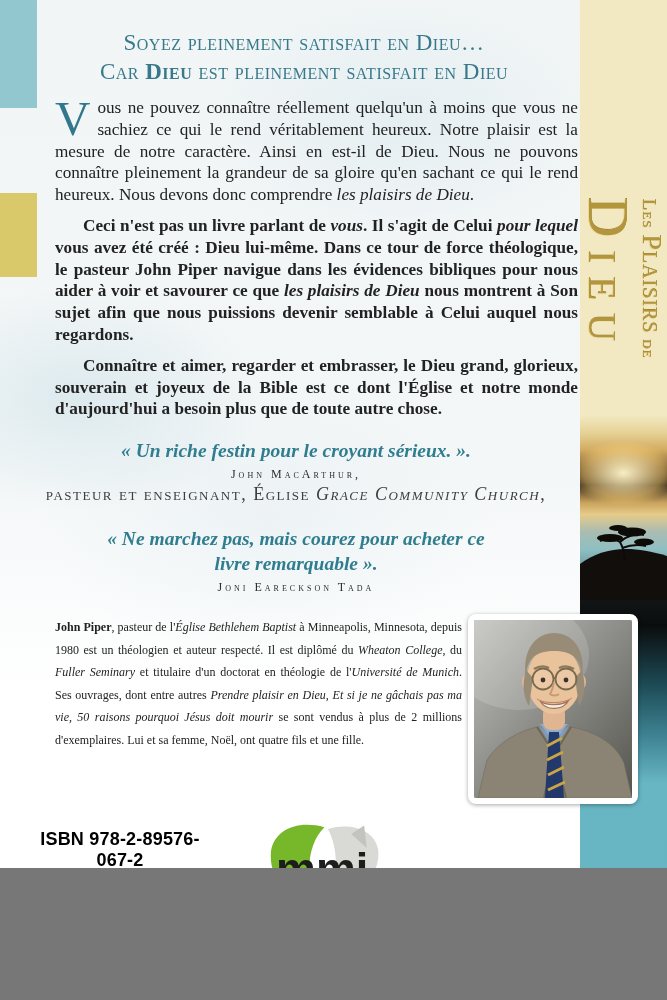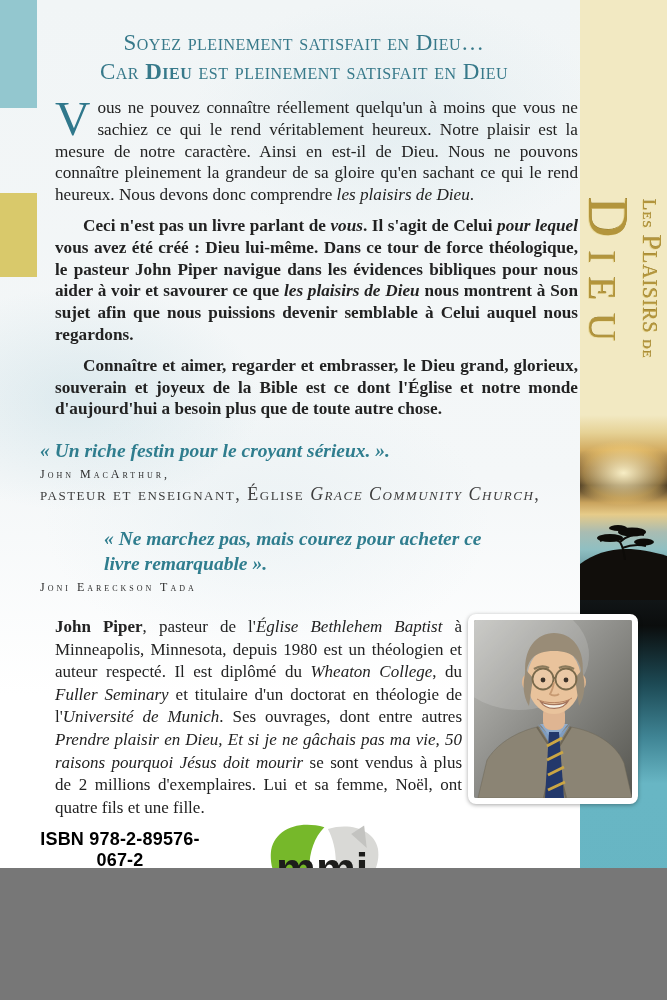--- a/index.html
+++ b/index.html
@@ -21,29 +21,29 @@
     color:#37798a;font-variant:small-caps;font-size:23px;line-height:29px;letter-spacing:.5px;}
 
   
   .bodycol{position:absolute;left:55px;top:97px;width:523px;
     font-size:17.2px;line-height:21.8px;color:#222;text-align:justify;}
   .bodycol p{margin:0 0 9px 0;}
   .bodycol p.indent{text-indent:28px;font-weight:bold;}
   .dropcap{float:left;font-size:49px;line-height:40px;padding:2px 7px 0 0;color:#30788c;}
 
   
-  .quoteblock{position:absolute;left:40px;width:528px;text-align:left;}
+  .quoteblock{position:absolute;left:32px;width:528px;text-align:center;}
   .quote{font-style:italic;font-weight:600;color:#2f7d8e;font-size:19.5px;line-height:25px;}
   .quote-inner{max-width:400px;margin:0 auto;}
   .attr-name{margin-top:4px;font-variant:small-caps;font-size:12px;letter-spacing:3px;color:#2e2e2e;}
   .attr-role{margin-top:2px;font-variant:small-caps;font-size:18px;letter-spacing:1.5px;color:#3d3d3d;}
 
   
   .bio{position:absolute;left:55px;top:616px;width:407px;
-    font-size:17px;line-height:22.6px;color:#222;text-align:justify;}
+    font-size:12px;line-height:22.6px;color:#222;text-align:justify;}
 
   
   .photo{position:absolute;left:468px;top:614px;width:158px;height:178px;
     border:6px solid #ffffff;border-radius:8px;box-shadow:0 1px 4px rgba(0,0,0,.35);
     overflow:hidden;z-index:5;background:#8f8f8b;}
   .photo svg{display:block;}
 
   
   .spine{position:absolute;left:580px;top:0;width:87px;height:1000px;background:#f2e9c2;z-index:1;}
   .spine-photo{position:absolute;left:0;top:415px;width:87px;height:585px;

